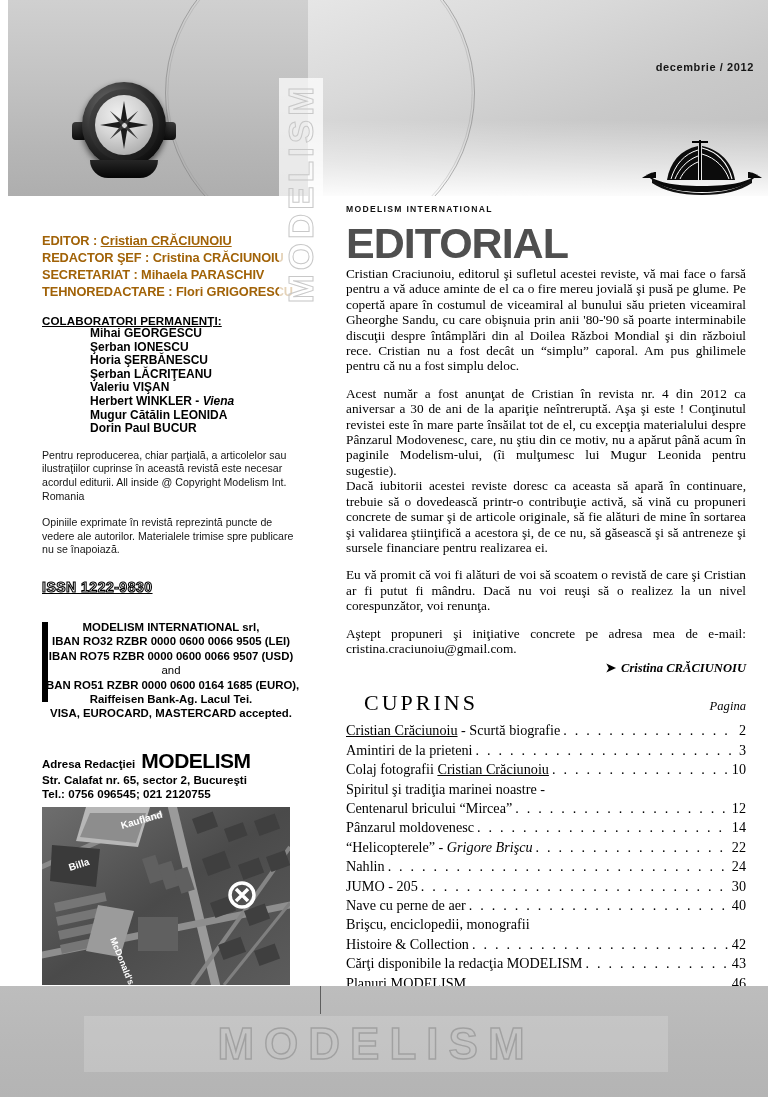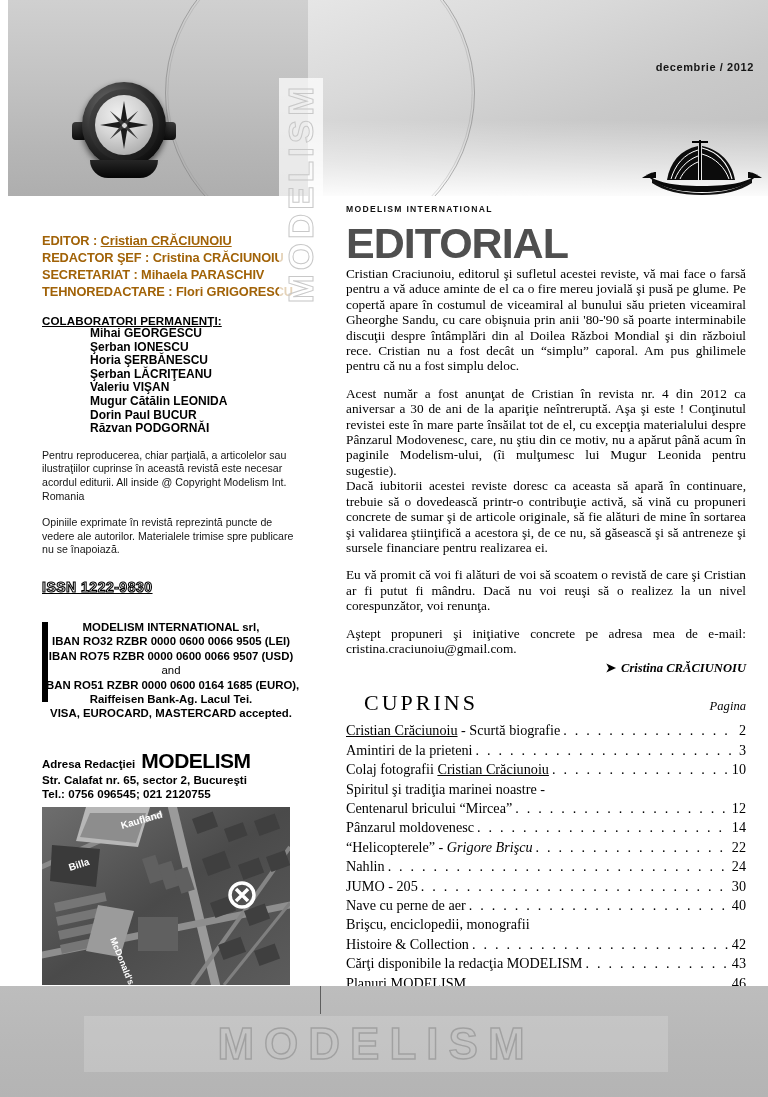--- a/index.html
+++ b/index.html
@@ -299,23 +299,23 @@
       </div>
     </div>
 
     <div class="collab-title">COLABORATORI PERMANENŢI:</div>
     <div>
       <div class="collab-item"><span>Mihai GEORGESCU</span></div>
       <div class="collab-item"><span>Şerban IONESCU</span></div>
       <div class="collab-item"><span>Horia ŞERBĂNESCU</span></div>
       <div class="collab-item"><span>Şerban LĂCRIŢEANU</span></div>
       <div class="collab-item"><span>Valeriu VIŞAN</span></div>
+      <div class="collab-item"><span>Herbert WINKLER -</span> <span class="it">Viena</span></div>
       <div class="collab-item"><span>Mugur Cătălin LEONIDA</span></div>
       <div class="collab-item"><span>Dorin Paul BUCUR</span></div>
-      <div class="collab-item"><span>Răzvan PODGORNĂI</span></div>
     </div>
 
     <div class="small-para">Pentru reproducerea, chiar parţială, a articolelor sau ilustraţiilor cuprinse în această revistă este necesar acordul editurii. All inside @ Copyright Modelism Int. Romania</div>
     <div class="small-para">Opiniile exprimate în revistă reprezintă puncte de vedere ale autorilor. Materialele trimise spre publicare nu se înapoiază.</div>
 
     <div class="issn">ISSN 1222-9830</div>
 
     <div class="bank-block">
       <div class="bank-bar"></div>
       <div class="bank-line">MODELISM INTERNATIONAL srl,</div>

